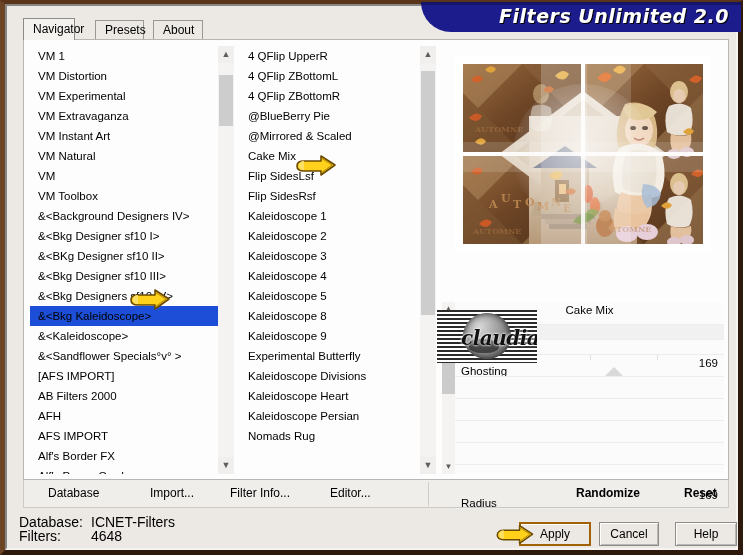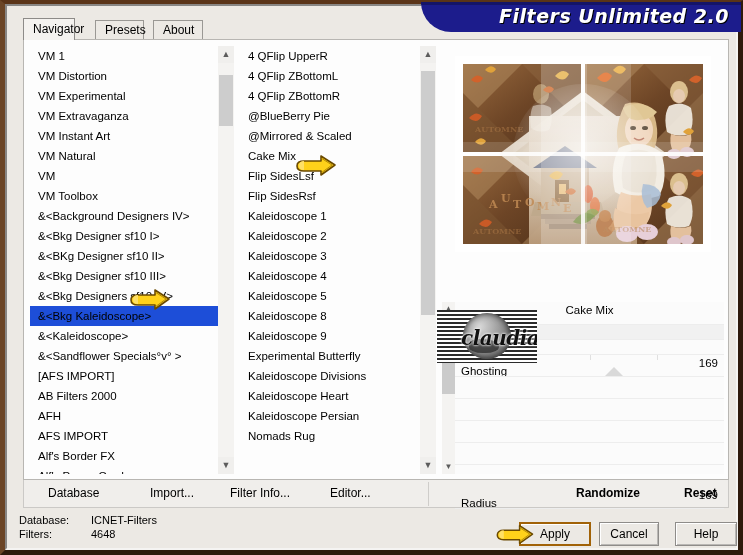--- a/index.html
+++ b/index.html
@@ -183,21 +183,21 @@
     box-sizing:border-box;
   }
   .act{
     position:absolute;top:6px;font-size:12px;color:#000;cursor:default;
     white-space:nowrap;
   }
   #sep1{position:absolute;left:404px;top:2px;width:1px;height:24px;background:#cfcdca;}
   
   #status{
     position:absolute;left:6px;top:506px;width:726px;height:40px;
-    font-size:11px;color:#000;
+    font-size:14px;color:#000;
   }
   #status .lbl{position:absolute;left:6px;}
   #status .val{position:absolute;left:78px;}
   
   .btn{
     position:absolute;top:516px;height:24px;
     background:#ece9e4;border:1px solid #8e8c89;
     box-shadow:inset 1px 1px 0 #ffffff, inset -1px -1px 0 #b9b7b4;
     font-size:12px;text-align:center;line-height:22px;color:#000;
     cursor:default;box-sizing:border-box;

